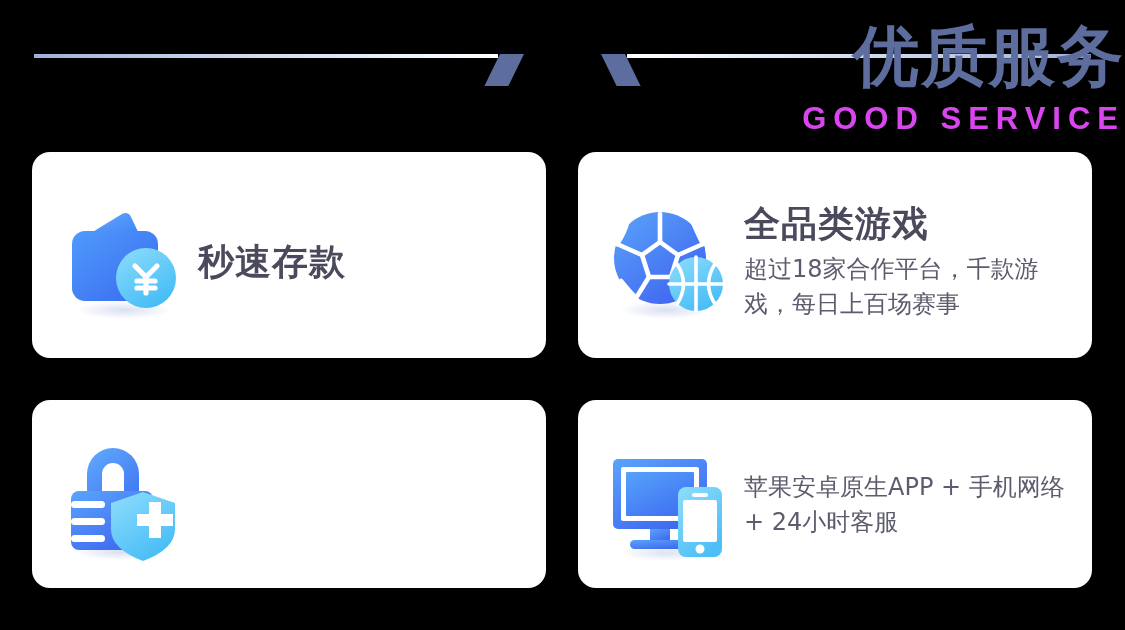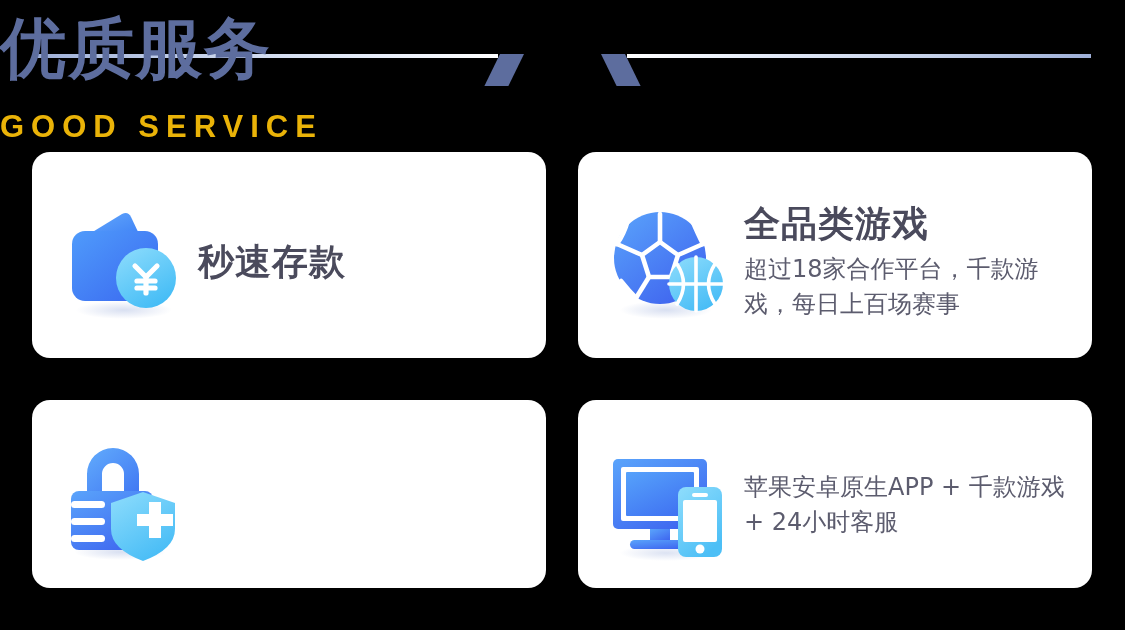--- a/index.html
+++ b/index.html
@@ -34,32 +34,32 @@
   .deco-left .deco-slash {
     right:0;
     transform:skewX(-26deg); transform-origin:top left;
   }
   .deco-right .deco-slash {
     left:0;
     transform:skewX(26deg); transform-origin:top right;
   }
 
   .title-block {
-    position:absolute; left:0; right:0; top:0;
-    display:flex; flex-direction:column; align-items:flex-start;
+    position:absolute; left:0; right:0; top:8px;
+    display:flex; flex-direction:column; align-items:flex-end;
   }
   .title-cn {
     font-size:66px; font-weight:bold; color:#5d6d9e;
     letter-spacing:2px; line-height:1.25;
     margin-top:8px;
     font-family:"DejaVu Sans","Liberation Sans",sans-serif;
   }
   .title-en {
-    font-size:31px; font-weight:bold; color:#eab308;
-    letter-spacing:7px; line-height:1; margin-top:20px;
+    font-size:31px; font-weight:bold; color:#d946ef;
+    letter-spacing:7px; line-height:1; margin-top:4px;
   }
 
   
   .grid {
     position:absolute; left:32px; top:152px;
     width:1060px;
     display:grid;
     grid-template-columns:514px 514px;
     grid-template-rows:206px 188px;
     column-gap:32px; row-gap:42px;
@@ -264,18 +264,18 @@
           <rect x="22" y="35" width="68" height="44" rx="1" fill="url(#scrGrad)"></rect>
           <rect x="46" y="92" width="20" height="13" fill="url(#monGrad)"></rect>
           <rect x="26" y="103" width="60" height="9" rx="4.5" fill="url(#monGrad)"></rect>
           <rect x="74" y="50" width="44" height="70" rx="8" fill="url(#phGrad)"></rect>
           <rect x="79" y="63" width="34" height="42" rx="2" fill="#ffffff"></rect>
           <rect x="88" y="56" width="16" height="4" rx="2" fill="#ffffff"></rect>
           <circle cx="96" cy="112" r="4.5" fill="#ffffff"></circle>
         </svg>
       </div>
       <div class="card-text">
-        <div class="card-sub two-line">苹果安卓原生APP + 千款游戏 + 24小时客服</div>
+        <div class="card-sub two-line">苹果安卓原生APP + 手机网络 + 24小时客服</div>
       </div>
     </div>
 
   </div>
 </div>
 
 </body></html>

